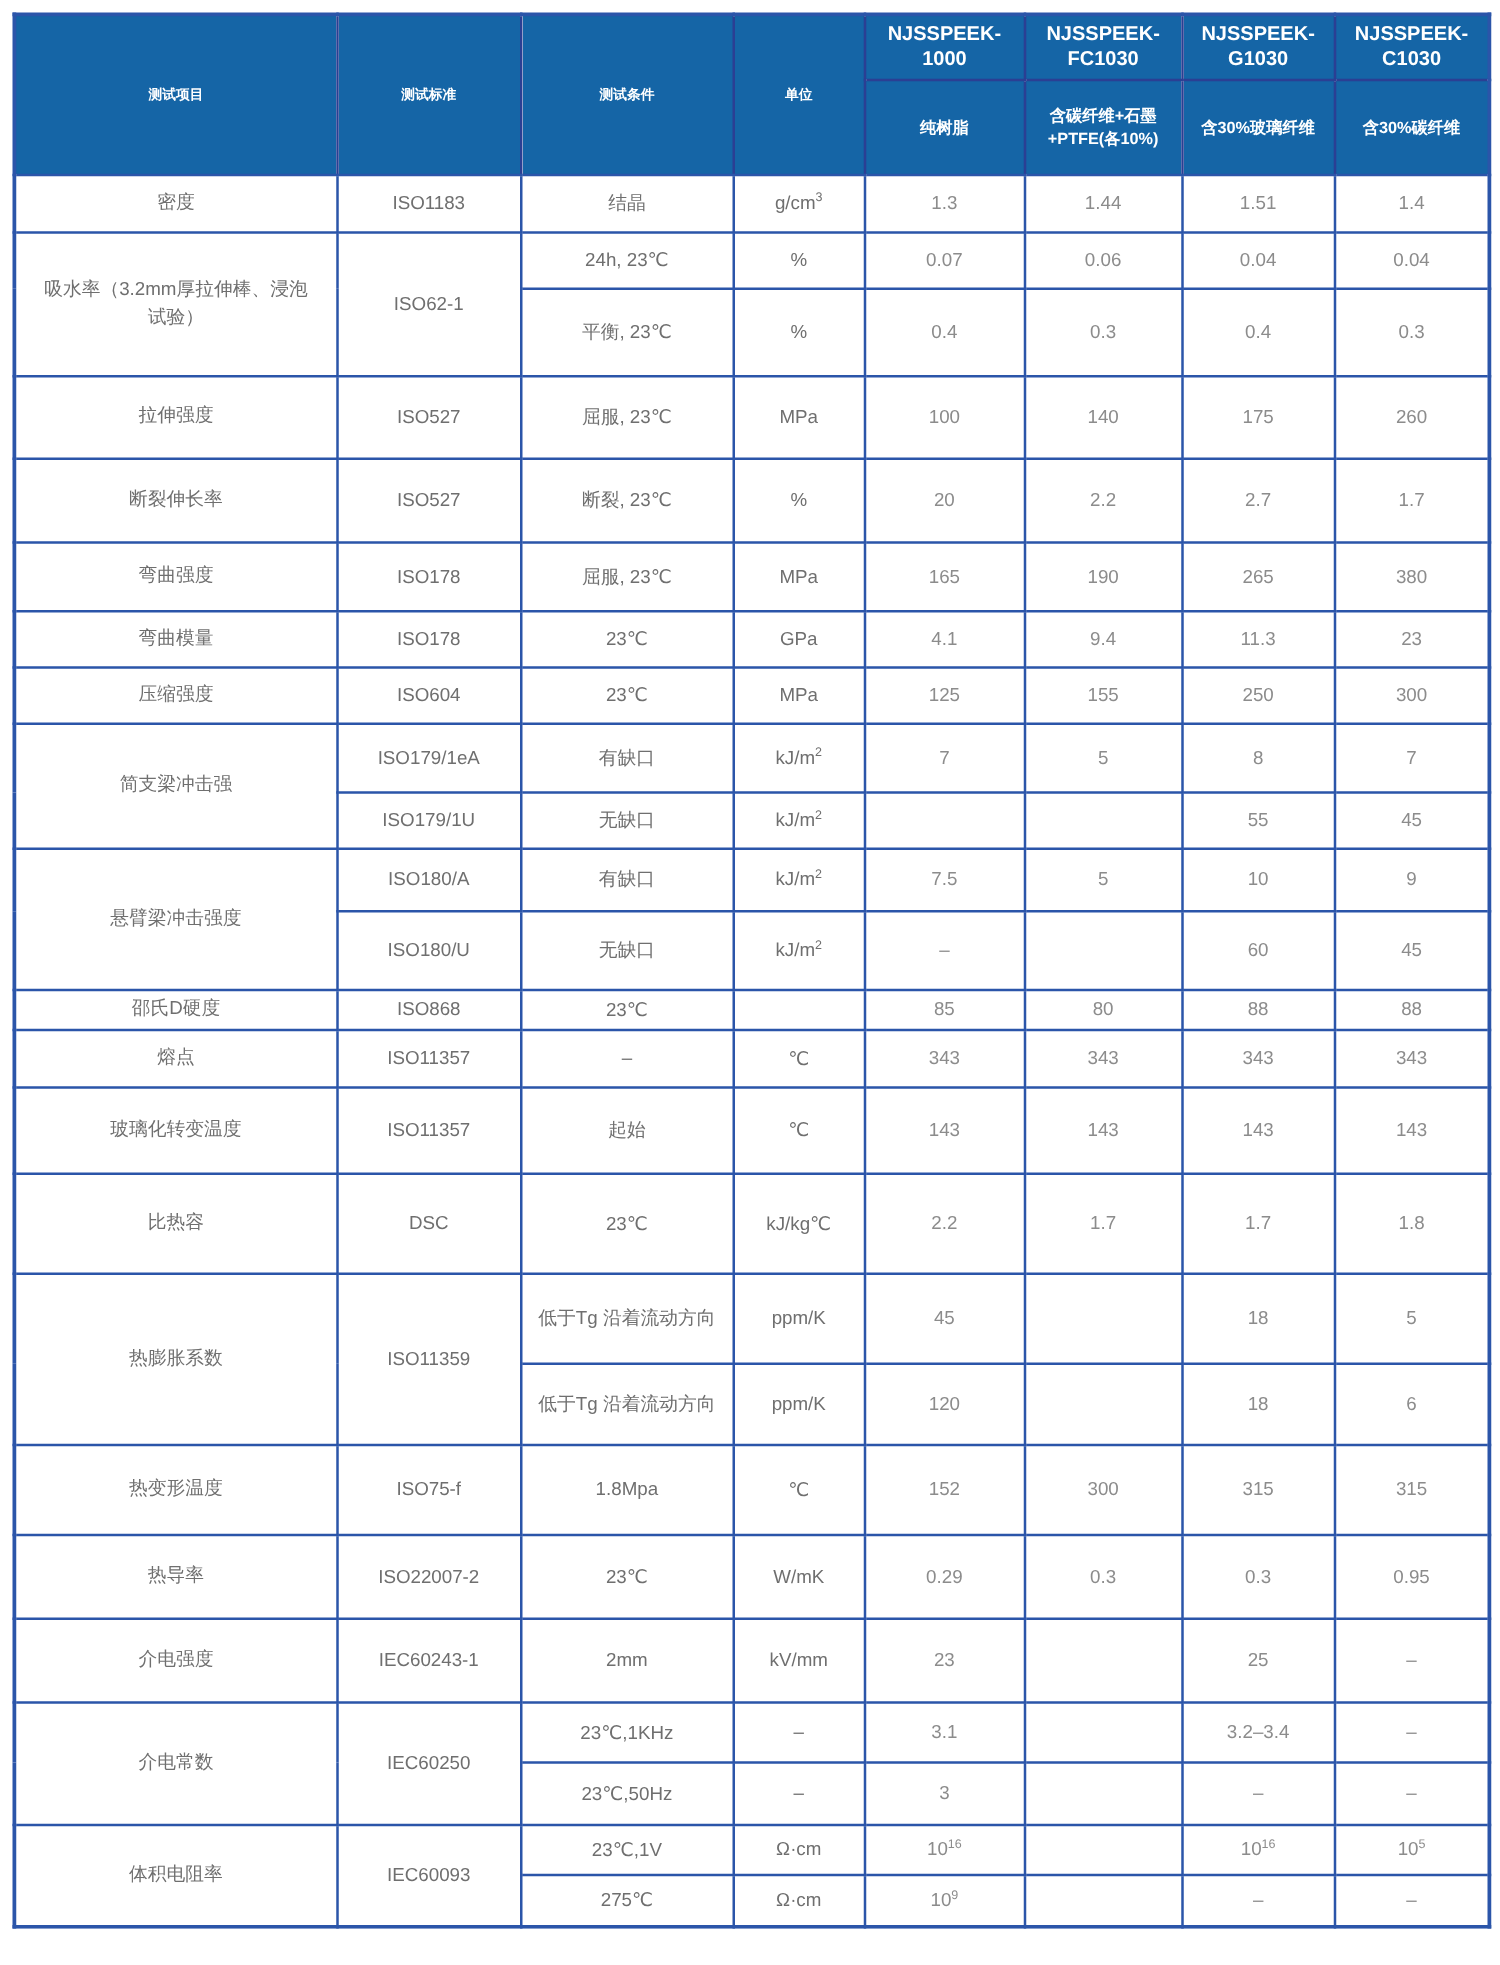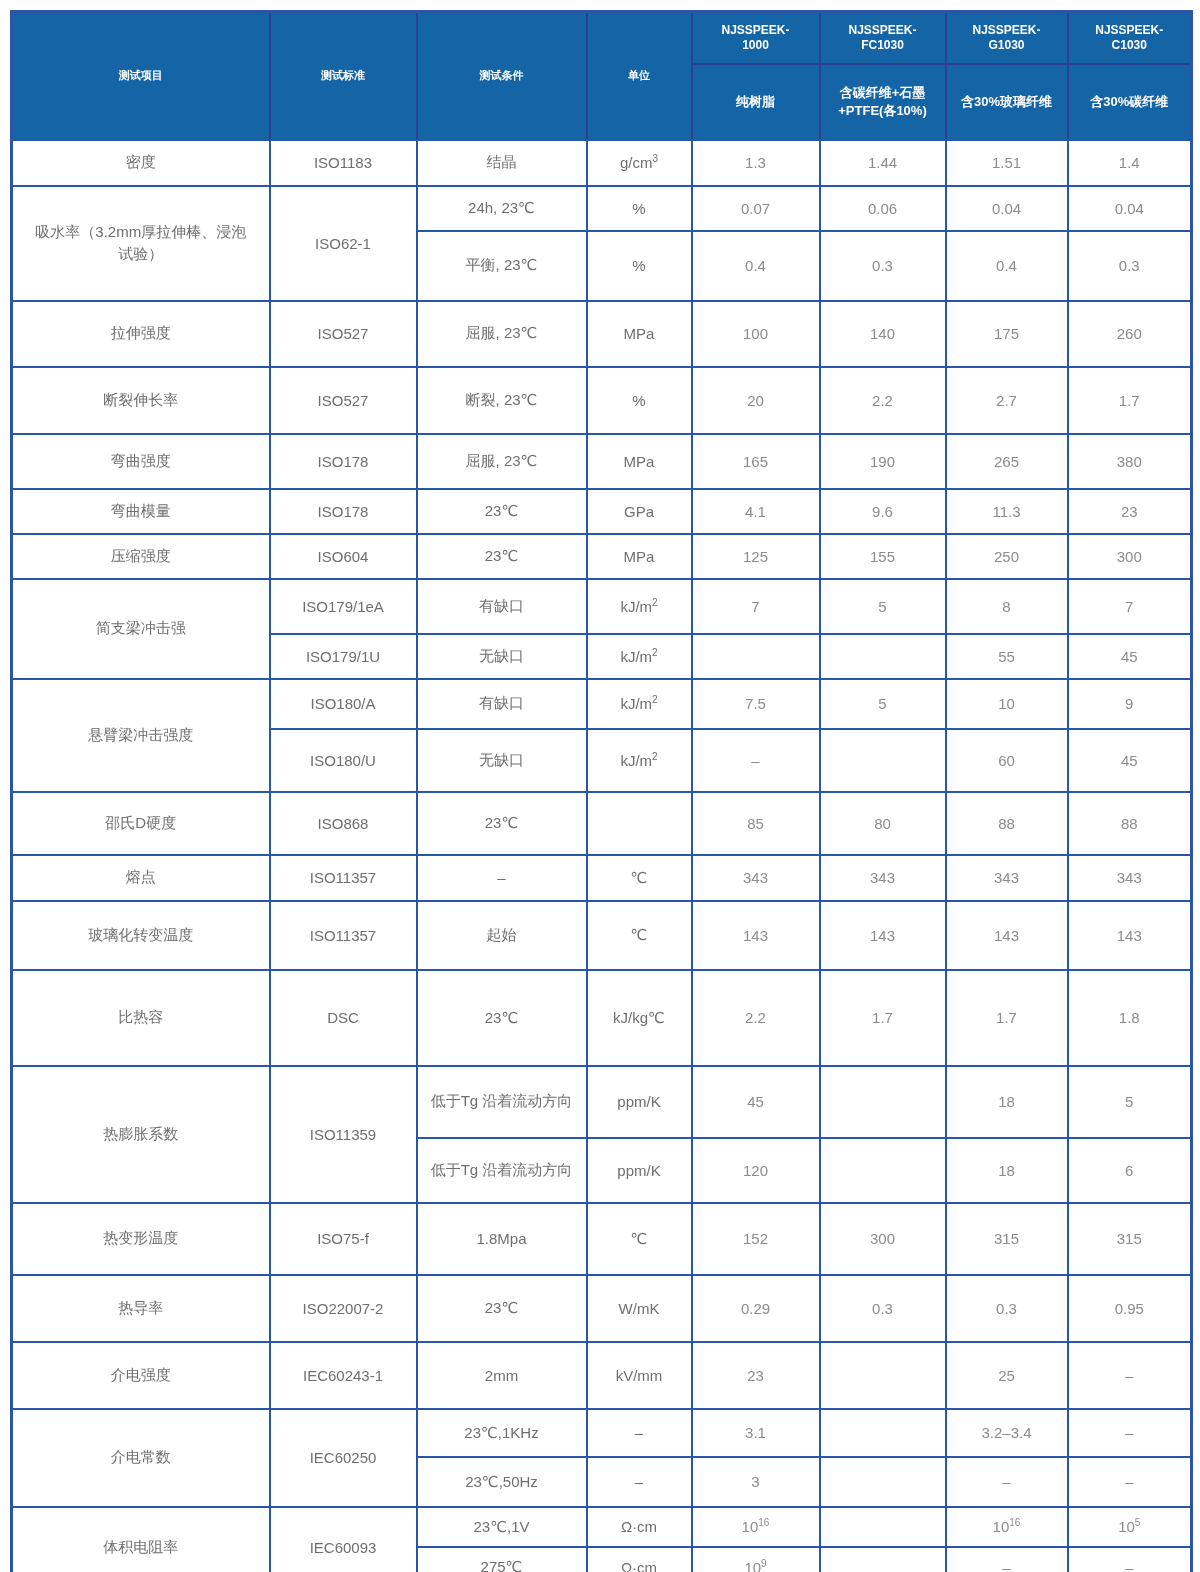--- a/index.html
+++ b/index.html
@@ -31,21 +31,21 @@
   }
   thead th{
     background:var(--hdr-bg);
     color:#ffffff;
     border-color:var(--hdr-line);
     font-weight:bold;
   }
   thead tr.r1{height:52px;}
   thead tr.r2{height:76px;}
   th.lbl{font-size:11px;border-bottom-color:var(--grid);}
-  th.pname{font-size:12px;white-space:pre-line;line-height:1.25;}
+  th.pname{font-size:16px;white-space:pre-line;line-height:1.25;}
   th.pdesc{font-size:13px;white-space:pre-line;line-height:1.35;border-bottom-color:var(--grid);}
   td{font-size:15px;color:var(--txt-left);}
   td.item-cell{white-space:pre-line;line-height:1.5;}
   td.val-cell{color:var(--txt-val);}
   td.cond-cell{white-space:pre-line;}
   sup{font-size:10px;line-height:0;}
 </style>
 </head>
 <body>
 
@@ -143,21 +143,21 @@
           <td class="val-cell">190</td>
           <td class="val-cell">265</td>
           <td class="val-cell">380</td>
         </tr>
         <tr style="height: 45px;">
           <td class="item-cell">弯曲模量</td>
           <td class="std-cell">ISO178</td>
           <td class="cond-cell">23℃</td>
           <td class="unit-cell">GPa</td>
           <td class="val-cell">4.1</td>
-          <td class="val-cell">9.6</td>
+          <td class="val-cell">9.4</td>
           <td class="val-cell">11.3</td>
           <td class="val-cell">23</td>
         </tr>
         <tr style="height: 45px;">
           <td class="item-cell">压缩强度</td>
           <td class="std-cell">ISO604</td>
           <td class="cond-cell">23℃</td>
           <td class="unit-cell">MPa</td>
           <td class="val-cell">125</td>
           <td class="val-cell">155</td>
@@ -195,21 +195,21 @@
         </tr>
         <tr style="height: 63px;">
           <td class="std-cell">ISO180/U</td>
           <td class="cond-cell">无缺口</td>
           <td class="unit-cell">kJ/m<sup>2</sup></td>
           <td class="val-cell">–</td>
           <td class="val-cell"></td>
           <td class="val-cell">60</td>
           <td class="val-cell">45</td>
         </tr>
-        <tr style="height: 63px;">
+        <tr style="height: 32px;">
           <td class="item-cell">邵氏D硬度</td>
           <td class="std-cell">ISO868</td>
           <td class="cond-cell">23℃</td>
           <td class="unit-cell"></td>
           <td class="val-cell">85</td>
           <td class="val-cell">80</td>
           <td class="val-cell">88</td>
           <td class="val-cell">88</td>
         </tr>
         <tr style="height: 46px;">
@@ -225,21 +225,21 @@
         <tr style="height: 69px;">
           <td class="item-cell">玻璃化转变温度</td>
           <td class="std-cell">ISO11357</td>
           <td class="cond-cell">起始</td>
           <td class="unit-cell">℃</td>
           <td class="val-cell">143</td>
           <td class="val-cell">143</td>
           <td class="val-cell">143</td>
           <td class="val-cell">143</td>
         </tr>
-        <tr style="height: 96px;">
+        <tr style="height: 80px;">
           <td class="item-cell">比热容</td>
           <td class="std-cell">DSC</td>
           <td class="cond-cell">23℃</td>
           <td class="unit-cell">kJ/kg℃</td>
           <td class="val-cell">2.2</td>
           <td class="val-cell">1.7</td>
           <td class="val-cell">1.7</td>
           <td class="val-cell">1.8</td>
         </tr>
         <tr style="height: 72px;">

